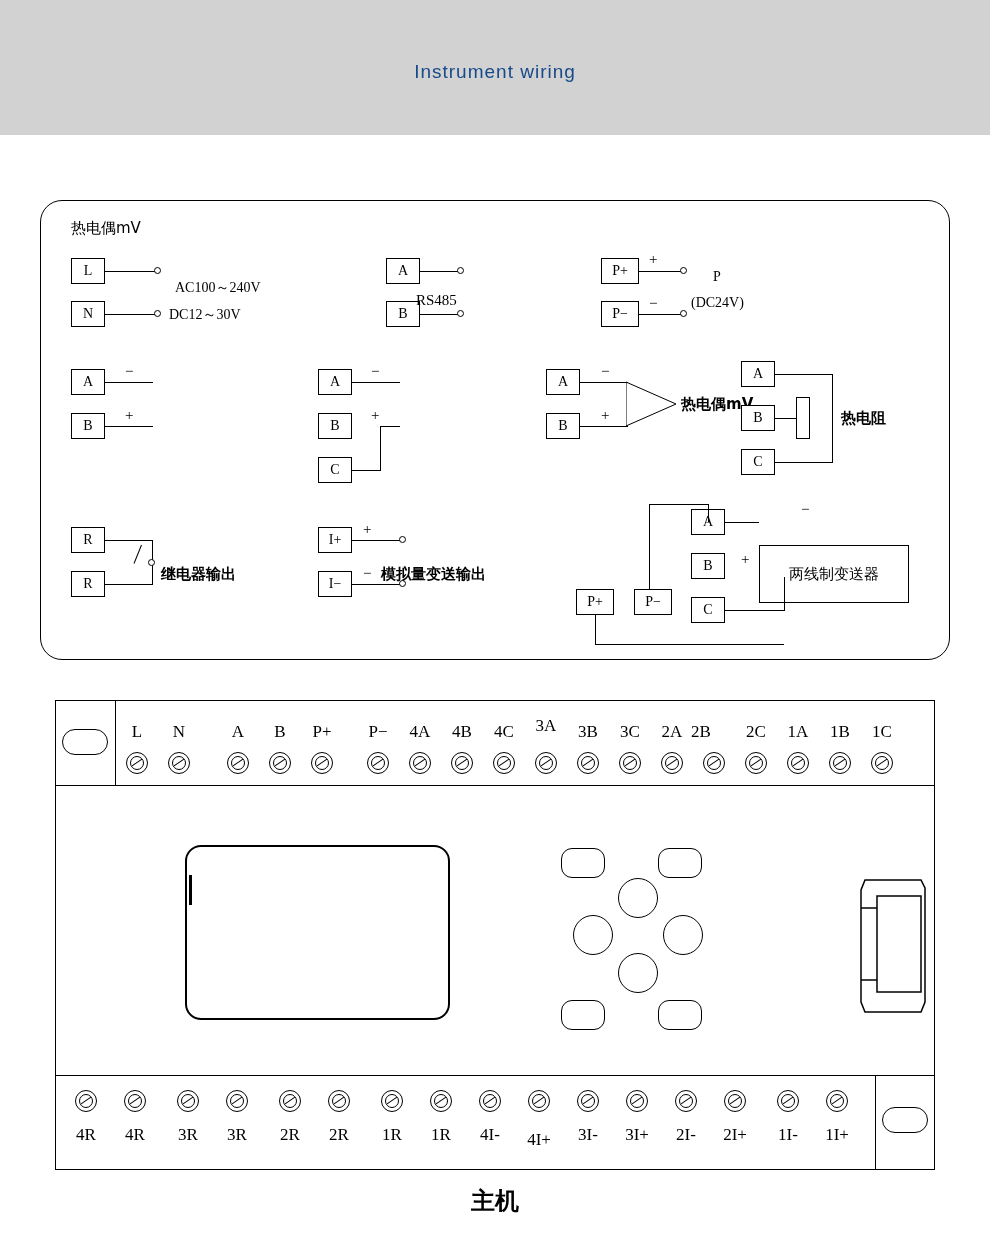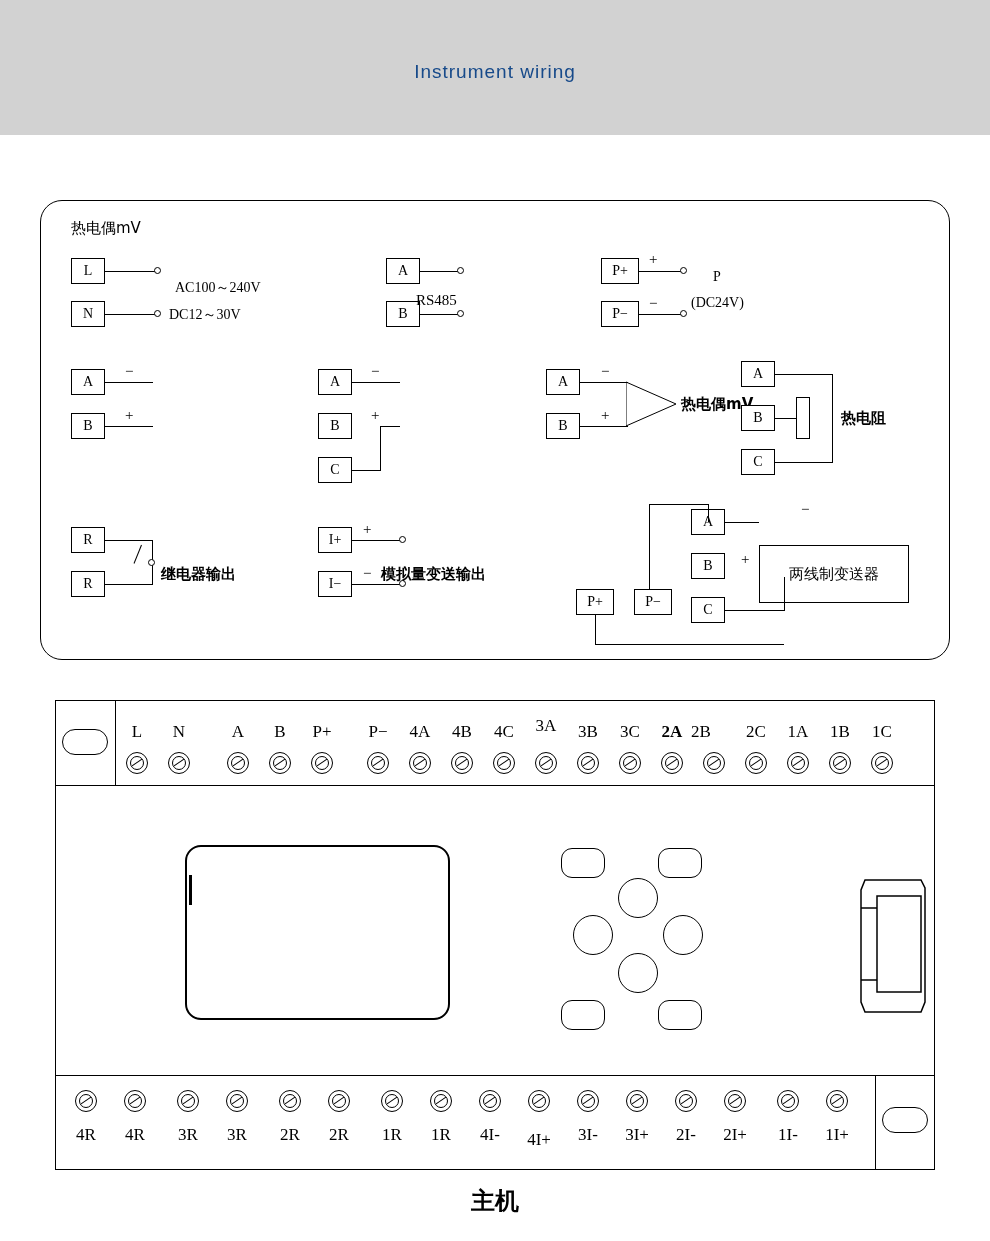--- a/index.html
+++ b/index.html
@@ -228,21 +228,21 @@
     <div class="term-lbl" style="left:163px;top:22px;">A</div>
     <div class="term-lbl" style="left:205px;top:22px;">B</div>
     <div class="term-lbl" style="left:247px;top:22px;">P+</div>
     <div class="term-lbl" style="left:303px;top:22px;">P−</div>
     <div class="term-lbl" style="left:345px;top:22px;">4A</div>
     <div class="term-lbl" style="left:387px;top:22px;">4B</div>
     <div class="term-lbl" style="left:429px;top:22px;">4C</div>
     <div class="term-lbl" style="left:471px;top:16px;">3A</div>
     <div class="term-lbl" style="left:513px;top:22px;">3B</div>
     <div class="term-lbl" style="left:555px;top:22px;">3C</div>
-    <div class="term-lbl" style="left:597px;top:22px;font-weight:bold;">2A</div>
+    <div class="term-lbl" style="left:597px;top:22px;">2A</div>
     <div class="term-lbl" style="left:626px;top:22px;">2B</div>
     <div class="term-lbl" style="left:681px;top:22px;">2C</div>
     <div class="term-lbl" style="left:723px;top:22px;">1A</div>
     <div class="term-lbl" style="left:765px;top:22px;">1B</div>
     <div class="term-lbl" style="left:807px;top:22px;">1C</div>
 
     <div class="screw" style="left:71px;top:52px;"></div>
     <div class="screw" style="left:113px;top:52px;"></div>
     <div class="screw" style="left:172px;top:52px;"></div>
     <div class="screw" style="left:214px;top:52px;"></div>

